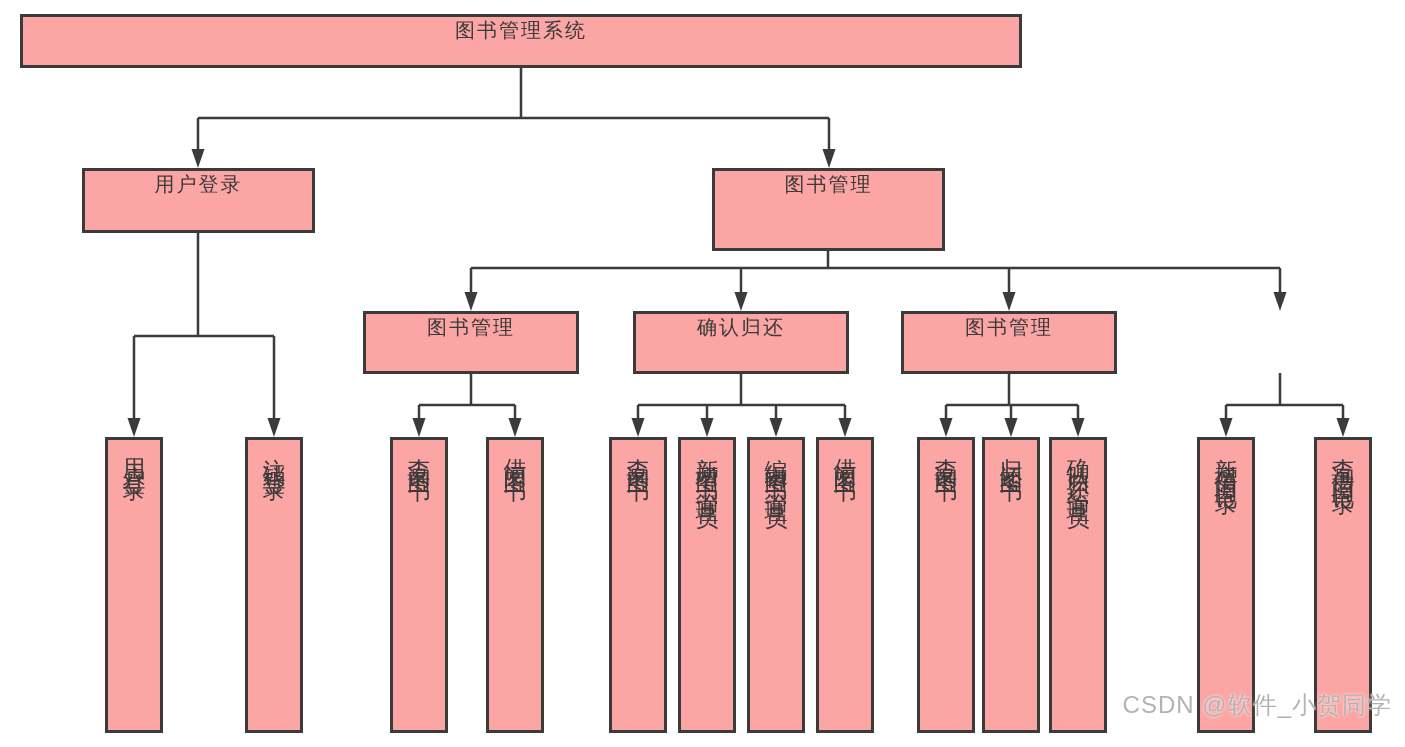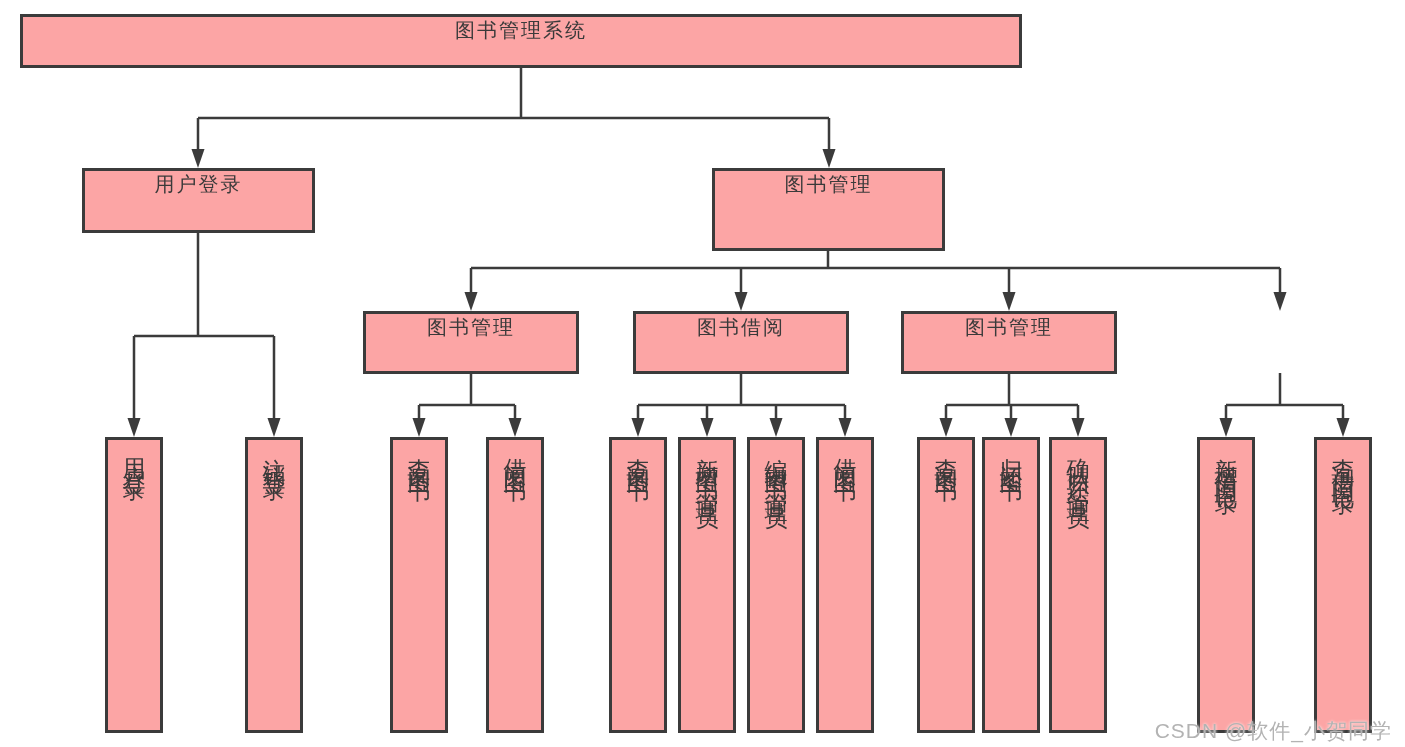--- a/index.html
+++ b/index.html
@@ -48,24 +48,24 @@
     font-size:23px;
     letter-spacing:7px;
     line-height:1;
   }
   .x1{left:105px;}  .x2{left:245px;}  .x3{left:390px;}  .x4{left:486px;}
   .x5{left:609px;}  .x6{left:678px;}  .x7{left:747px;}  .x8{left:816px;}
   .x9{left:917px;}  .x10{left:982px;} .x11{left:1049px;}
   .x12{left:1197px;}.x13{left:1314px;}
   .watermark{
     position:absolute;
-    right:13px;bottom:2px;
+    right:13px;bottom:26px;
     z-index:6;
     color:var(--watermark);
-    font-size:21px;
+    font-size:24px;
     letter-spacing:1px;
     text-shadow:0 0 3px #ffffff;
     white-space:nowrap;
   }
 </style>
 </head>
 <body>
 
 <div class="canvas">
 
@@ -110,21 +110,21 @@
     <span class="lbl">用户登录</span>
   </div>
   <div class="box l2b">
     <span class="lbl">图书管理</span>
   </div>
 
   <div class="box l3 l3a">
     <span class="lbl">图书管理</span>
   </div>
   <div class="box l3 l3b">
-    <span class="lbl">图书借阅</span>
+    <span class="lbl">确认归还</span>
   </div>
   <div class="box l3 l3c">
     <span class="lbl">图书管理</span>
   </div>
 
   <div class="box leaf x1">
     <span class="lbl">用户登录</span>
   </div>
   <div class="box leaf x2">
     <span class="lbl">注销登录</span>

